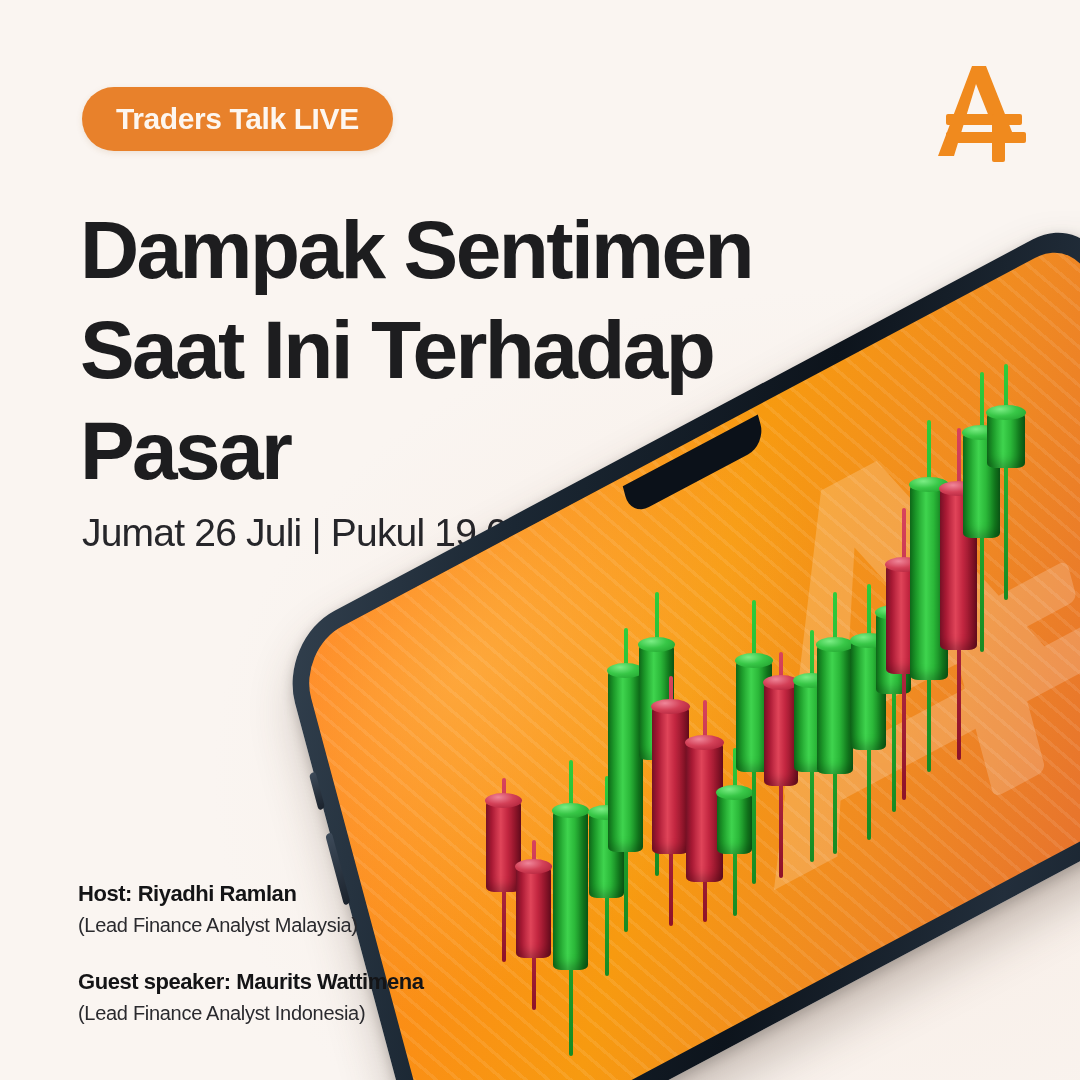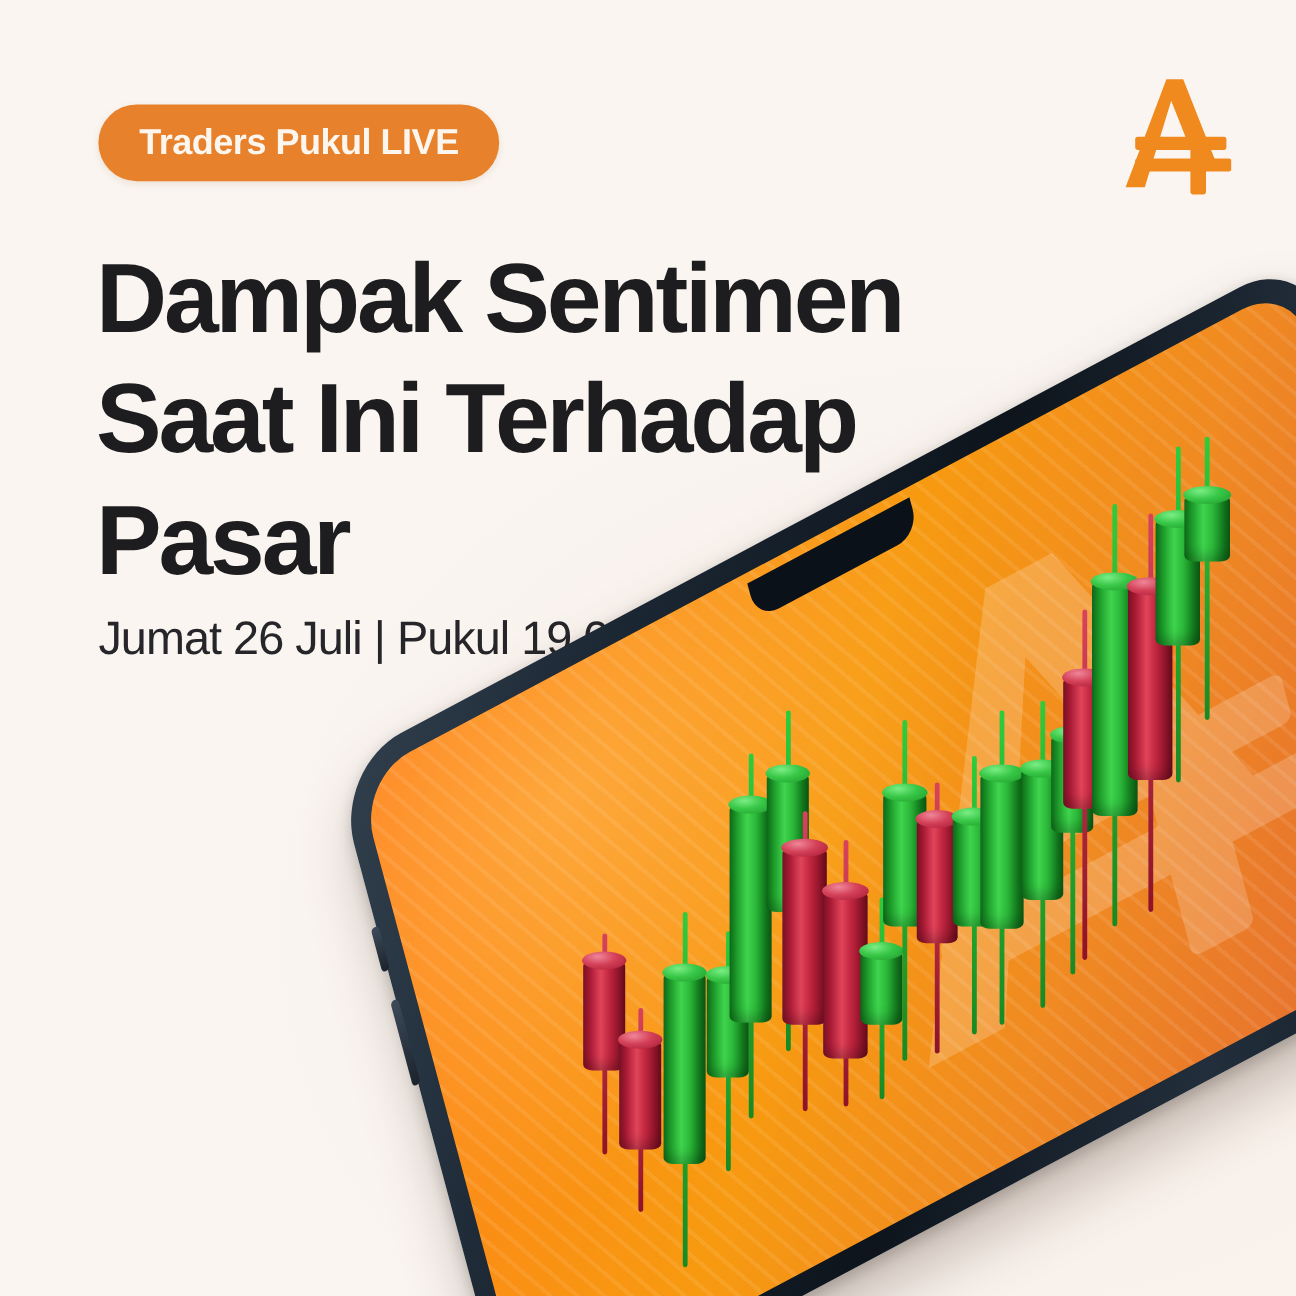--- a/index.html
+++ b/index.html
@@ -137,21 +137,21 @@
   }
   .cap.green { background:radial-gradient(ellipse at 36% 28%, #7bee85 0%, #38c747 45%, #1d9a2a 100%); }
   .cap.red   { background:radial-gradient(ellipse at 36% 28%, #f08699 0%, #d34057 45%, #a51a33 100%); }
 </style>
 </head>
 <body>
 
 <div id="poster">
 
   <div id="badge">
-    <span>Traders Pukul LIVE</span>
+    <span>Traders Talk LIVE</span>
   </div>
 
   <div id="logo">
     <svg viewBox="0 0 110 108" width="110" height="108" aria-hidden="true">
       <g fill="#f08a1e">
         <path d="M48 8 h14 l30 76 h-17 L52 26 L30 98 H14 Z"></path>
         <rect x="22" y="56" width="76" height="11" rx="2"></rect>
         <rect x="22" y="74" width="80" height="11" rx="2"></rect>
         <rect x="68" y="56" width="13" height="48" rx="2"></rect>
       </g>
@@ -301,14 +301,24 @@
         </div>
       </div>
       <div class="candle" style="left: 987px; top: 364px; width: 38px; height: 236px;">
         <div class="wick up" style="top: 0px; height: 236px;"></div>
         <div class="body green" style="top: 48px; height: 56px;">
           <div class="cap green"></div>
         </div>
       </div>
     </div>
 
+  <div id="credits">
+    <div class="credit-block">
+      <div class="credit-name">Host: Riyadhi Ramlan</div>
+      <div class="credit-role">(Lead Finance Analyst Malaysia)</div>
+    </div>
+    <div class="credit-block">
+      <div class="credit-name">Guest speaker: Maurits Wattimena</div>
+      <div class="credit-role">(Lead Finance Analyst Indonesia)</div>
+    </div>
+  </div>
 
 </div>
 
 </body></html>

